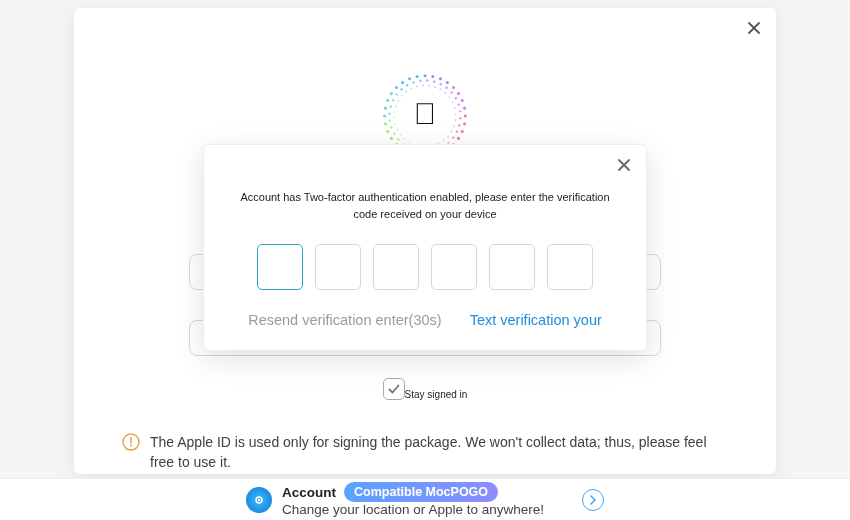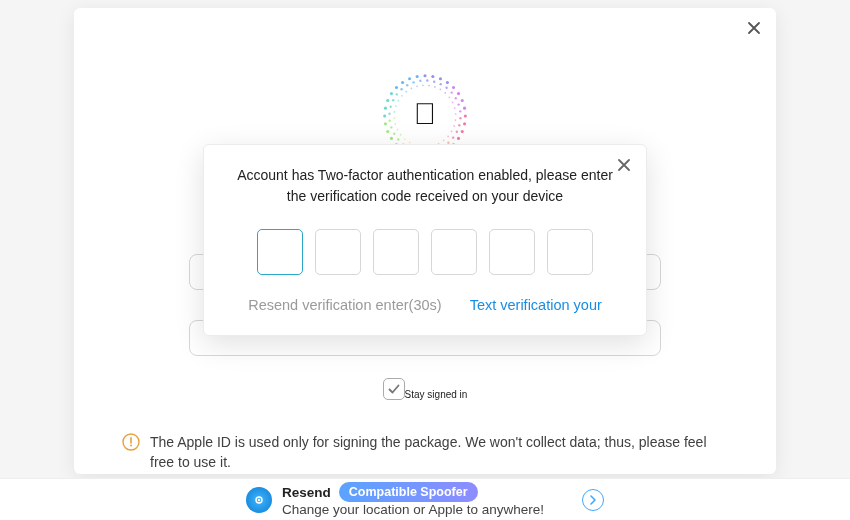--- a/index.html
+++ b/index.html
@@ -47,21 +47,21 @@
   .warn-ico { color: #e6a23c; flex-shrink: 0; margin-top: 1px; }
 
   .modal {
     position: absolute; top: 136px; left: 50%; transform: translateX(-50%);
     width: 444px; background: #fff; border: 1px solid #ececec; border-radius: 6px;
     box-shadow: 0 8px 30px rgba(0,0,0,0.12);
     padding: 20px 24px 22px 24px;
   }
   .modal-close { position: absolute; top: 12px; right: 14px; color: #666; cursor: pointer; }
   .modal-msg {
-    text-align: center; font-size: 14px; color: #222; line-height: 1.5;
+    margin-top: 24px; text-align: center; font-size: 11px; color: #222; line-height: 1.5;
     padding: 0 6px;
   }
   .code-row { margin-top: 22px; display: flex; justify-content: center; gap: 12px; }
   .code-cell {
     width: 46px; height: 46px; border: 1px solid #d7d7d7; border-radius: 5px; background:#fff;
   }
   .code-cell.active { border: 1.5px solid #2aa7c7; }
   .actions-row {
     margin-top: 22px; display: flex; justify-content: center; gap: 28px; font-size: 14.5px;
   }
@@ -255,22 +255,22 @@
 
 <div class="footer-ad">
   <div class="ad-ico">
     <svg width="14" height="14" viewBox="0 0 14 14">
         <circle cx="7" cy="7" r="3" fill="none" stroke="#fff" stroke-width="1.4"></circle>
         <circle cx="7" cy="7" r="1.2" fill="#fff"></circle>
       </svg>
   </div>
   <div>
     <div style="display:flex;align-items:center;gap:8px;">
-      <span class="ad-name">Resend</span>
-      <span class="ad-pill">Compatible Spoofer</span>
+      <span class="ad-name">Account</span>
+      <span class="ad-pill">Compatible MocPOGO</span>
     </div>
     <div class="ad-tag">Change your location or Apple to anywhere!</div>
   </div>
   <div class="ad-go">
     <svg width="10" height="10" viewBox="0 0 10 10">
         <path d="M3 1 L7 5 L3 9" stroke="currentColor" stroke-width="1.6" fill="none" stroke-linecap="round" stroke-linejoin="round"></path>
       </svg>
   </div>
 </div>
 

